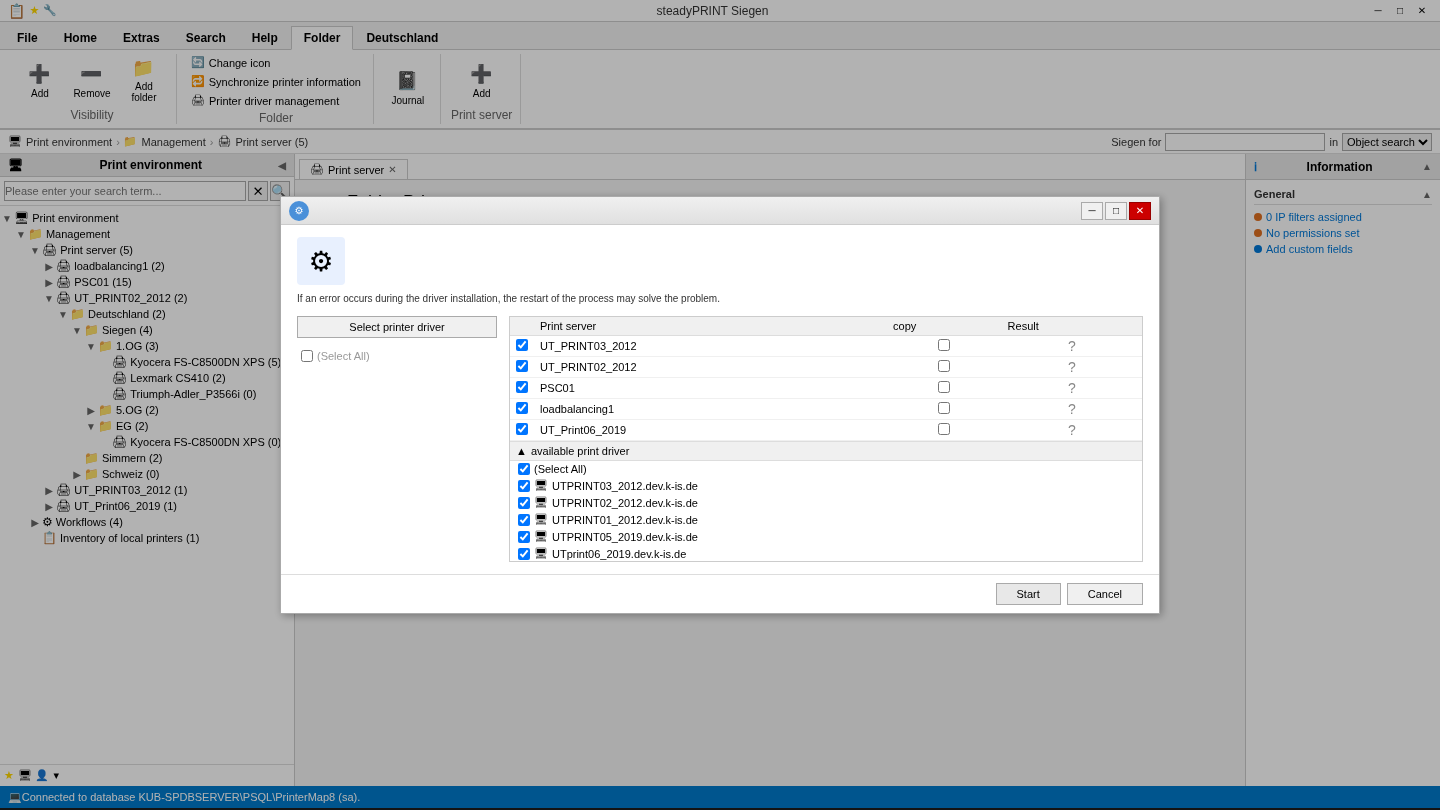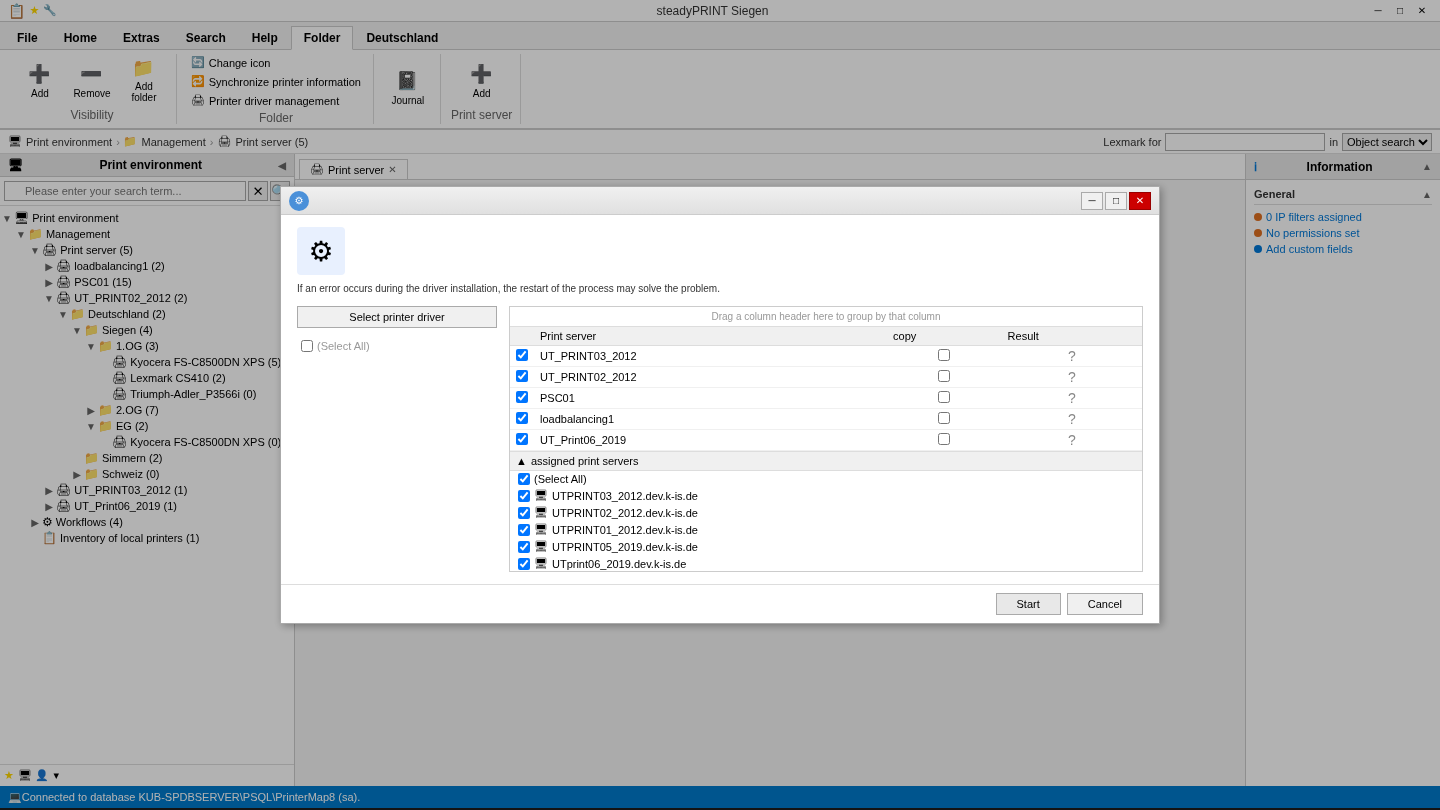--- a/index.html
+++ b/index.html
@@ -226,39 +226,39 @@
 <div class="breadcrumb">
   <span>🖥</span>
   <span class="breadcrumb-item">Print environment</span>
   <span class="breadcrumb-sep">›</span>
   <span>📁</span>
   <span class="breadcrumb-item">Management</span>
   <span class="breadcrumb-sep">›</span>
   <span>🖨</span>
   <span class="breadcrumb-item">Print server (5)</span>
   <div class="search-bar">
-    <span class="search-label">Lexmark for</span>
+    <span class="search-label">Siegen for</span>
     <input type="text" class="search-input" style="">
     <span class="search-label">in</span>
     <select class="search-dropdown">
       <option>Object search</option>
     </select>
   </div>
 </div>
 
 <div class="main-layout">
 
   <div class="left-panel">
     <div class="left-panel-header">
       <span>🖥</span>
       <span>Print environment</span>
       <span class="collapse-btn">◀</span>
     </div>
     <div class="search-box">
-      <input type="text" placeholder="Please enter your search term..." style="flex: 1 1 0%; height: 20px; border: 1px solid rgb(170, 170, 170); padding: 0px 20px; font-size: 11px;">
+      <input type="text" placeholder="Please enter your search term..." style="flex: 1 1 0%; height: 20px; border: 1px solid rgb(170, 170, 170); padding: 0px 0; font-size: 11px;">
       <button class="search-box-btn">✕</button>
       <button class="search-box-btn">🔍</button>
     </div>
     <div class="tree">
       <div class="tree-item" style="padding-left:0px;">
         <span class="tree-toggle">▼</span>
         <span class="tree-icon">🖥</span>
         <span>Print environment</span>
       </div>
       <div class="tree-item indent1">
@@ -312,21 +312,21 @@
         <span>Lexmark CS410 (2)</span>
       </div>
       <div class="tree-item indent7">
         <span class="tree-toggle">&nbsp;</span>
         <span class="tree-icon">🖨</span>
         <span>Triumph-Adler_P3566i (0)</span>
       </div>
       <div class="tree-item indent6">
         <span class="tree-toggle">▶</span>
         <span class="tree-icon">📁</span>
-        <span>2.OG (7)</span>
+        <span>5.OG (2)</span>
       </div>
       <div class="tree-item indent6">
         <span class="tree-toggle">▼</span>
         <span class="tree-icon">📁</span>
         <span>EG (2)</span>
       </div>
       <div class="tree-item indent7">
         <span class="tree-toggle">&nbsp;</span>
         <span class="tree-icon">🖨</span>
         <span>Kyocera FS-C8500DN XPS (0)</span>
@@ -443,21 +443,20 @@
 
         <div class="dialog-left">
           <button class="select-driver-btn">Select printer driver</button>
           <div class="select-all-row">
             <input type="checkbox" style="">
             <span>(Select All)</span>
           </div>
         </div>
 
         <div class="dialog-right">
-          <div class="drag-hint">Drag a column header here to group by that column</div>
 
           <div style="overflow-x:auto;">
             <table class="print-server-table">
               <thead>
                 <tr>
                   <th style="width:24px;"></th>
                   <th>Print server</th>
                   <th>copy</th>
                   <th>Result</th>
                 </tr>
@@ -492,21 +491,21 @@
                   <td>UT_Print06_2019</td>
                   <td class="checkbox-cell"><input type="checkbox" style=""></td>
                   <td class="result-cell"><span class="question-icon">?</span></td>
                 </tr>
               </tbody>
             </table>
           </div>
 
           <div class="avail-header">
             <span>▲</span>
-            <span>assigned print servers</span>
+            <span>available print driver</span>
           </div>
           <div class="avail-list">
             <div class="avail-item">
               <input type="checkbox" checked="" style="">
               <span>(Select All)</span>
             </div>
             <div class="avail-item">
               <input type="checkbox" checked="" style="">
               <span>🖥</span>
               <span>UTPRINT03_2012.dev.k-is.de</span>

